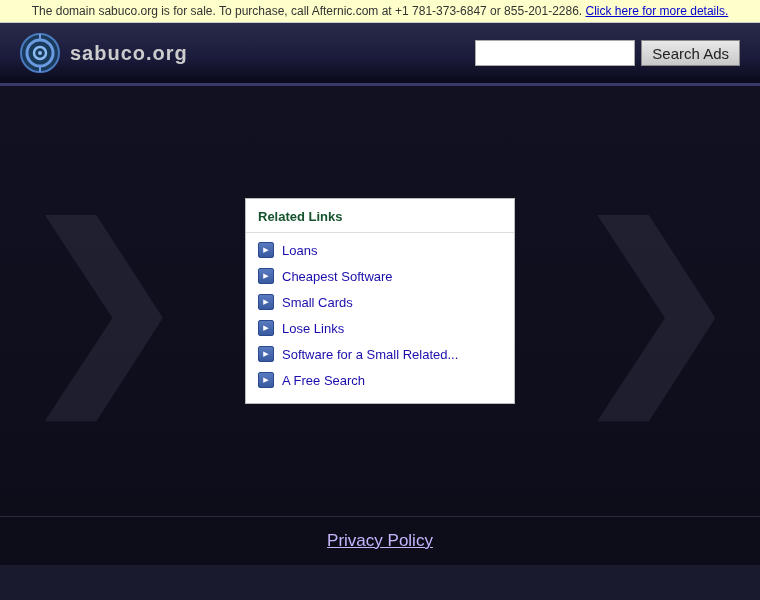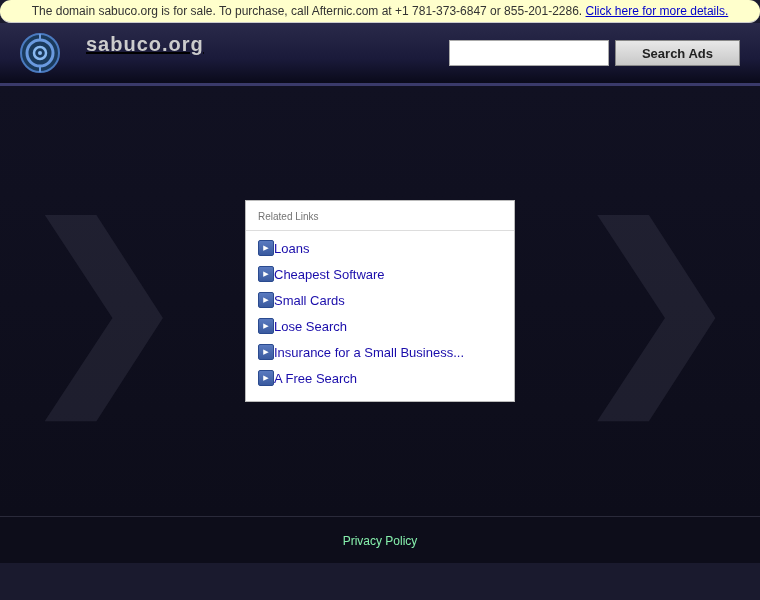--- a/index.html
+++ b/index.html
@@ -15,44 +15,42 @@
 
     
     #top-banner {
       background-color: #ffffcc;
       text-align: center;
       padding: 4px 10px;
       font-size: 12px;
       color: #333;
       border-bottom: 1px solid #ccc;
       width: 100%;
-      border-radius: 11px;
     }
 
     #top-banner a {
       color: #00c;
       text-decoration: underline;
       cursor: pointer;
     }
 
     
     #header {
       background: linear-gradient(180deg, #2a2a4a 0%, #1a1a3a 60%, #0a0a1a 100%);
       padding: 10px 20px;
       display: flex;
       align-items: center;
       justify-content: space-between;
       border-bottom: 3px solid #3a3a6a;
     }
 
     #logo-area {
       display: flex;
-      align-items: flex-start;
-      gap: 26px;
-      text-decoration: underline;
+      align-items: center;
+      gap: 10px;
     }
 
     #logo-icon {
       width: 40px;
       height: 40px;
     }
 
     #site-title {
       color: #ccc;
       font-size: 20px;
@@ -71,26 +69,25 @@
       height: 26px;
       border: 1px solid #aaa;
       background: #fff;
       padding: 2px 4px;
       font-size: 13px;
     }
 
     #search-button {
       background: linear-gradient(180deg, #e8e8e8 0%, #c8c8c8 100%);
       border: 1px solid #888;
-      padding: 3px 26px;
-      font-size: 13px;
+      padding: 3px 10px;
+      font-size: 15px;
       cursor: pointer;
       color: #222;
       height: 26px;
-      font-weight: bold;
     }
 
     
     #bg-container {
       position: relative;
       width: 100%;
       height: 430px;
       background: linear-gradient(180deg, #111122 0%, #0d0d1a 100%);
       display: flex;
       align-items: center;
@@ -123,32 +120,33 @@
     #related-links-box {
       background: #fff;
       border: 1px solid #bbb;
       width: 270px;
       padding: 10px 0;
       position: relative;
       z-index: 10;
     }
 
     #related-links-title {
-      font-size: 10px;
-      font-weight: normal;
-      color: #737373;
+      font-size: 13px;
+      font-weight: bold;
+      color: #14532d;
       padding: 0 12px 8px 12px;
       border-bottom: 1px solid #ddd;
       margin-bottom: 4px;
     }
 
     .link-item {
       display: flex;
       align-items: center;
       padding: 5px 12px;
+      gap: 8px;
       cursor: pointer;
       text-decoration: none;
     }
 
     .link-arrow {
       width: 16px;
       height: 16px;
       background: linear-gradient(180deg, #5a7abf 0%, #3a5a9f 100%);
       border: 1px solid #2a4a8f;
       display: flex;
@@ -172,22 +170,23 @@
 
     
     #footer {
       background: #0d0d1a;
       text-align: center;
       padding: 14px;
       border-top: 1px solid #2a2a3a;
     }
 
     #privacy-link {
-      color: #86efac;
-      font-size: 12px;
+      color: #c4b5fd;
+      font-size: 17px;
+      text-decoration: underline;
       cursor: pointer;
     }
   </style>
 </head>
 <body>
 
 <div id="top-banner">
   <span>The domain sabuco.org is for sale. To purchase, call Afternic.com at +1 781-373-6847 or 855-201-2286.</span>
   <a>Click here for more details.</a>
 </div>
@@ -226,25 +225,25 @@
         <div class="link-item">
           <div class="link-arrow"></div>
           <span class="link-text">Cheapest Software</span>
         </div>
         <div class="link-item">
           <div class="link-arrow"></div>
           <span class="link-text">Small Cards</span>
         </div>
         <div class="link-item">
           <div class="link-arrow"></div>
-          <span class="link-text">Lose Search</span>
-        </div>
-        <div class="link-item">
-          <div class="link-arrow"></div>
-          <span class="link-text">Insurance for a Small Business...</span>
+          <span class="link-text">Lose Links</span>
+        </div>
+        <div class="link-item">
+          <div class="link-arrow"></div>
+          <span class="link-text">Software for a Small Related...</span>
         </div>
         <div class="link-item">
           <div class="link-arrow"></div>
           <span class="link-text">A Free Search</span>
         </div>
       </div>
   </div>
 </div>
 
 <div id="footer">

